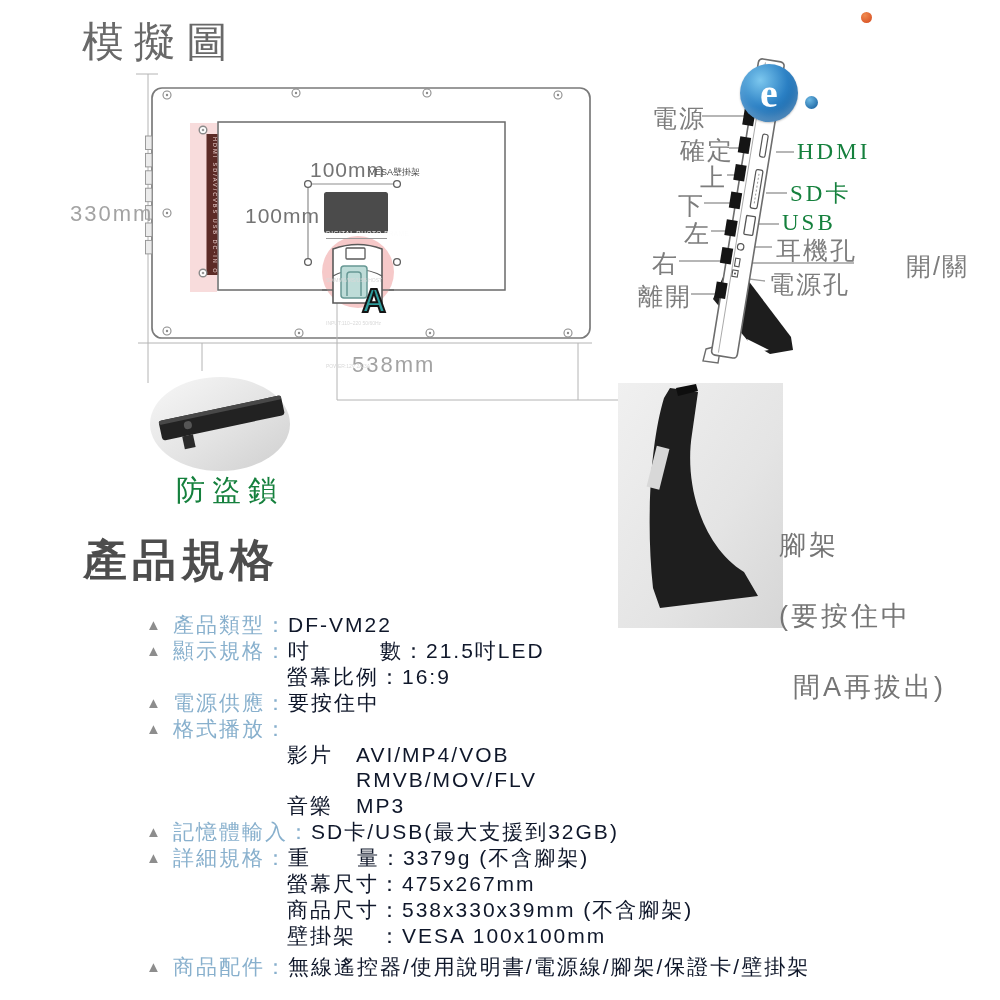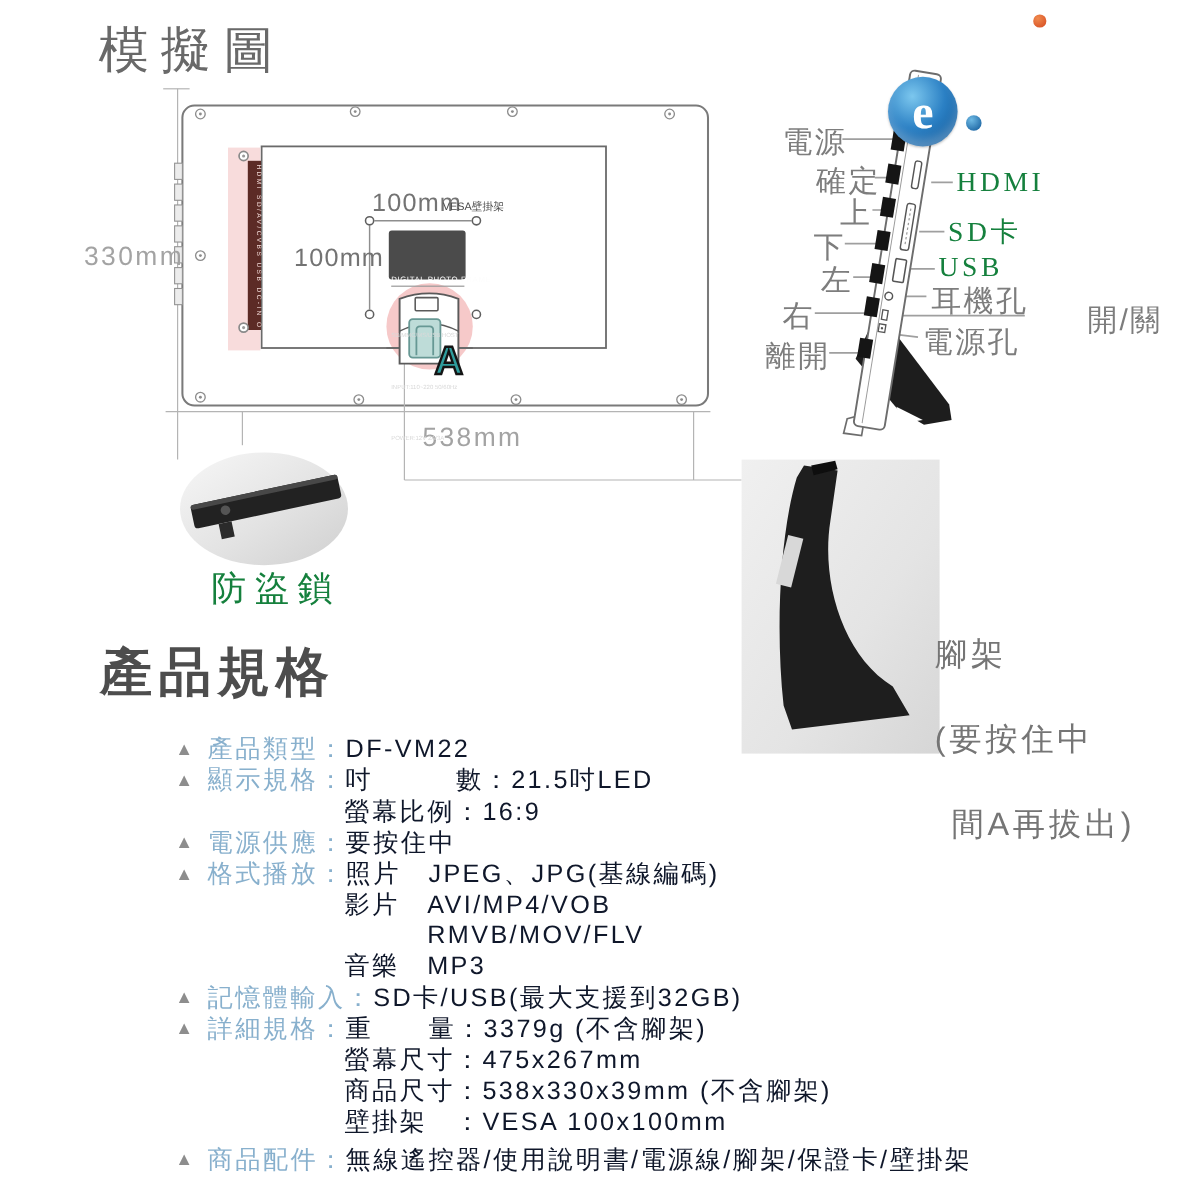--- a/index.html
+++ b/index.html
@@ -299,21 +299,20 @@
       <div class="spec-row">
       <span class="mark">▲</span>
       <span class="lbl">電源供應</span>
       <span class="colon">：</span>
       <span class="val">要按住中</span>
     </div>
       <div class="spec-row">
       <span class="mark">▲</span>
       <span class="lbl">格式播放</span>
       <span class="colon">：</span>
-      <span class="val">照片　JPEG、JPG(基線編碼)</span>
     </div>
       <div class="spec-row">
       <span class="mark"></span>
       <span class="lbl"></span>
       <span class="colon"></span>
       <span class="val">影片　AVI/MP4/VOB</span>
     </div>
       <div class="spec-row">
       <span class="mark"></span>
       <span class="lbl"></span>

